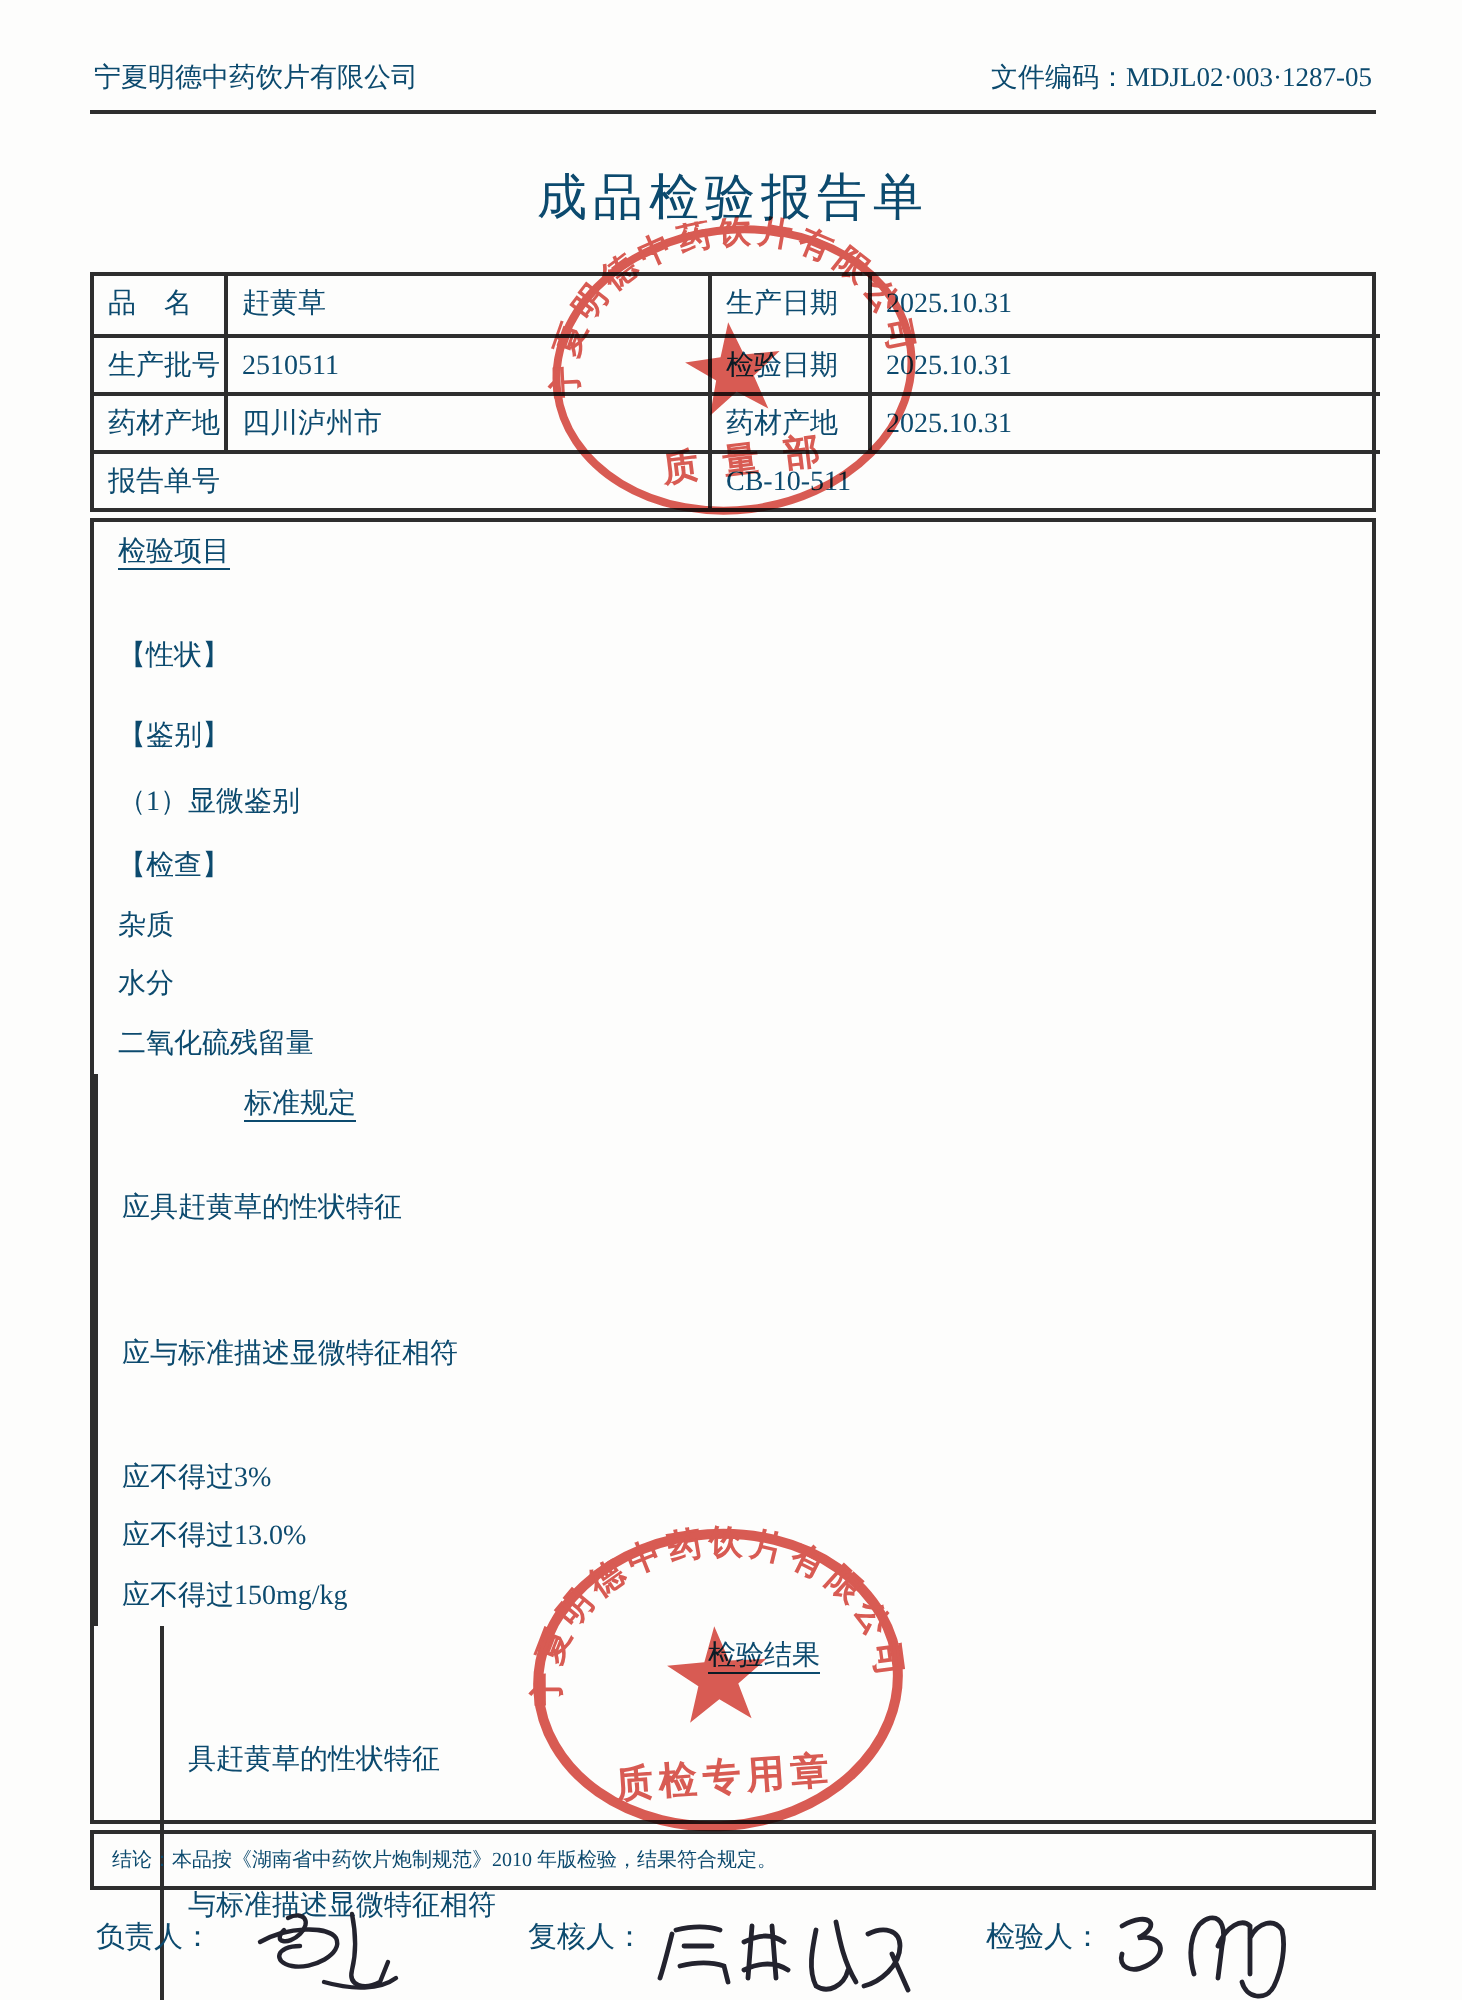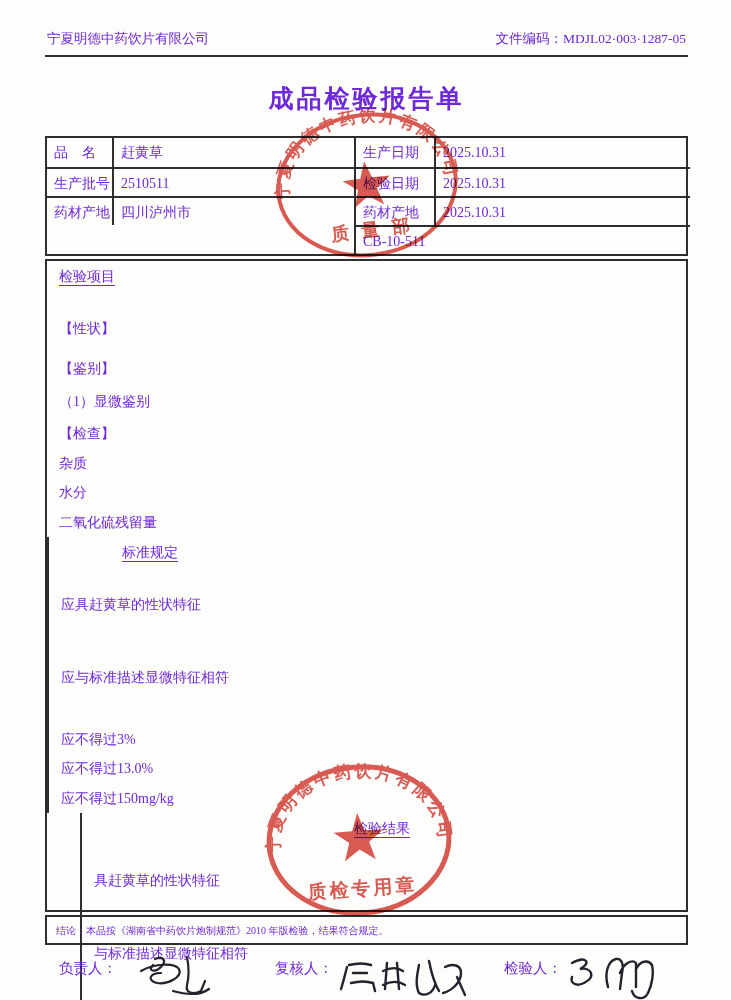--- a/index.html
+++ b/index.html
@@ -3,28 +3,28 @@
 <meta charset="utf-8">
 <style>
   * { margin:0; padding:0; box-sizing:border-box; }
   html,body { background:#8a8a8a; }
   .page {
     position:relative;
     width:731px; height:1000px;
     margin:0 auto;
     background:#fdfdfc;
     font-family:"Liberation Serif","DejaVu Serif",serif;
-    color:#6d28d9;
+    color:#0c4a6e;
     padding:26px 43px 0 45px;
     overflow:hidden;
   }
   
   .doc-header { display:flex; justify-content:space-between; align-items:flex-end;
     font-size:13.5px; padding:4px 2px 7px 2px; border-bottom:2px solid #2e2e2e; }
-  .doc-title { text-align:center; font-size:25px; font-weight:bold; letter-spacing:3px; margin-top:25px; }
+  .doc-title { text-align:center; font-size:25px; font-weight:normal; letter-spacing:3px; margin-top:25px; }
 
   
   .info-table { display:grid; grid-template-columns:65px 242px 80px 256px;
     border:2px solid #2e2e2e; margin-top:21px; font-size:14px; }
   .info-table > div { height:29px; line-height:25px; padding:2px 0 0 7px;
     border-left:2px solid #2e2e2e; border-top:2px solid #2e2e2e; overflow:hidden; white-space:nowrap; }
   .info-table > div.nl { border-left:none; }
   .info-table > div.nt { border-top:none; }
   .span12 { grid-column:1 / 3; }
   .span34 { grid-column:3 / 5; }
@@ -49,21 +49,21 @@
   .mt-col2 .col-head, .mt-col3 .col-head { text-align:center; padding-left:0; }
 
   
   .conclusion { border:2px solid #2e2e2e; margin-top:3px; height:30px;
     line-height:26px; font-size:10px; padding:1px 6px 0 9px; white-space:nowrap; }
 
   
   .sign-row { display:flex; align-items:flex-start; margin-top:6px; font-size:14.5px; }
   .sign-label { white-space:nowrap; padding-top:8px; }
   .sig { margin-top:0; }
-  .sp1 { margin-left:14px; } .sp2 { margin-left:8px; } .sp3 { margin-left:6px; }
+  .sp1 { margin-left:3px; } .sp2 { margin-left:8px; } .sp3 { margin-left:6px; }
 
   
   .stamp { position:absolute; pointer-events:none; mix-blend-mode:multiply; opacity:0.88; }
   .stamp-top { left:271px; top:109px; transform:rotate(-7deg); }
   .stamp-bottom { left:262px; top:761px; transform:rotate(-4deg); }
   .stamp text { font-family:"Liberation Serif","DejaVu Serif",serif; font-weight:bold; }
 </style>
 </head>
 <body>
 
@@ -85,20 +85,21 @@
     <div class="nl">生产批号</div>
     <div>2510511</div>
     <div>检验日期</div>
     <div>2025.10.31</div>
 
     <div class="nl">药材产地</div>
     <div>四川泸州市</div>
     <div>药材产地</div>
     <div>2025.10.31</div>
 
+    <div class="nl span12">报告单号</div>
     <div class="span34">CB-10-511</div>
   </div>
 
   <div class="main-table">
     <div class="mt-col mt-col1">
       <p class="slot-h col-head">检验项目</p>
       <p class="slot-1">【性状】</p>
       <p class="slot-2">【鉴别】</p>
       <p class="slot-3">（1）显微鉴别</p>
       <p class="slot-4">【检查】</p>

